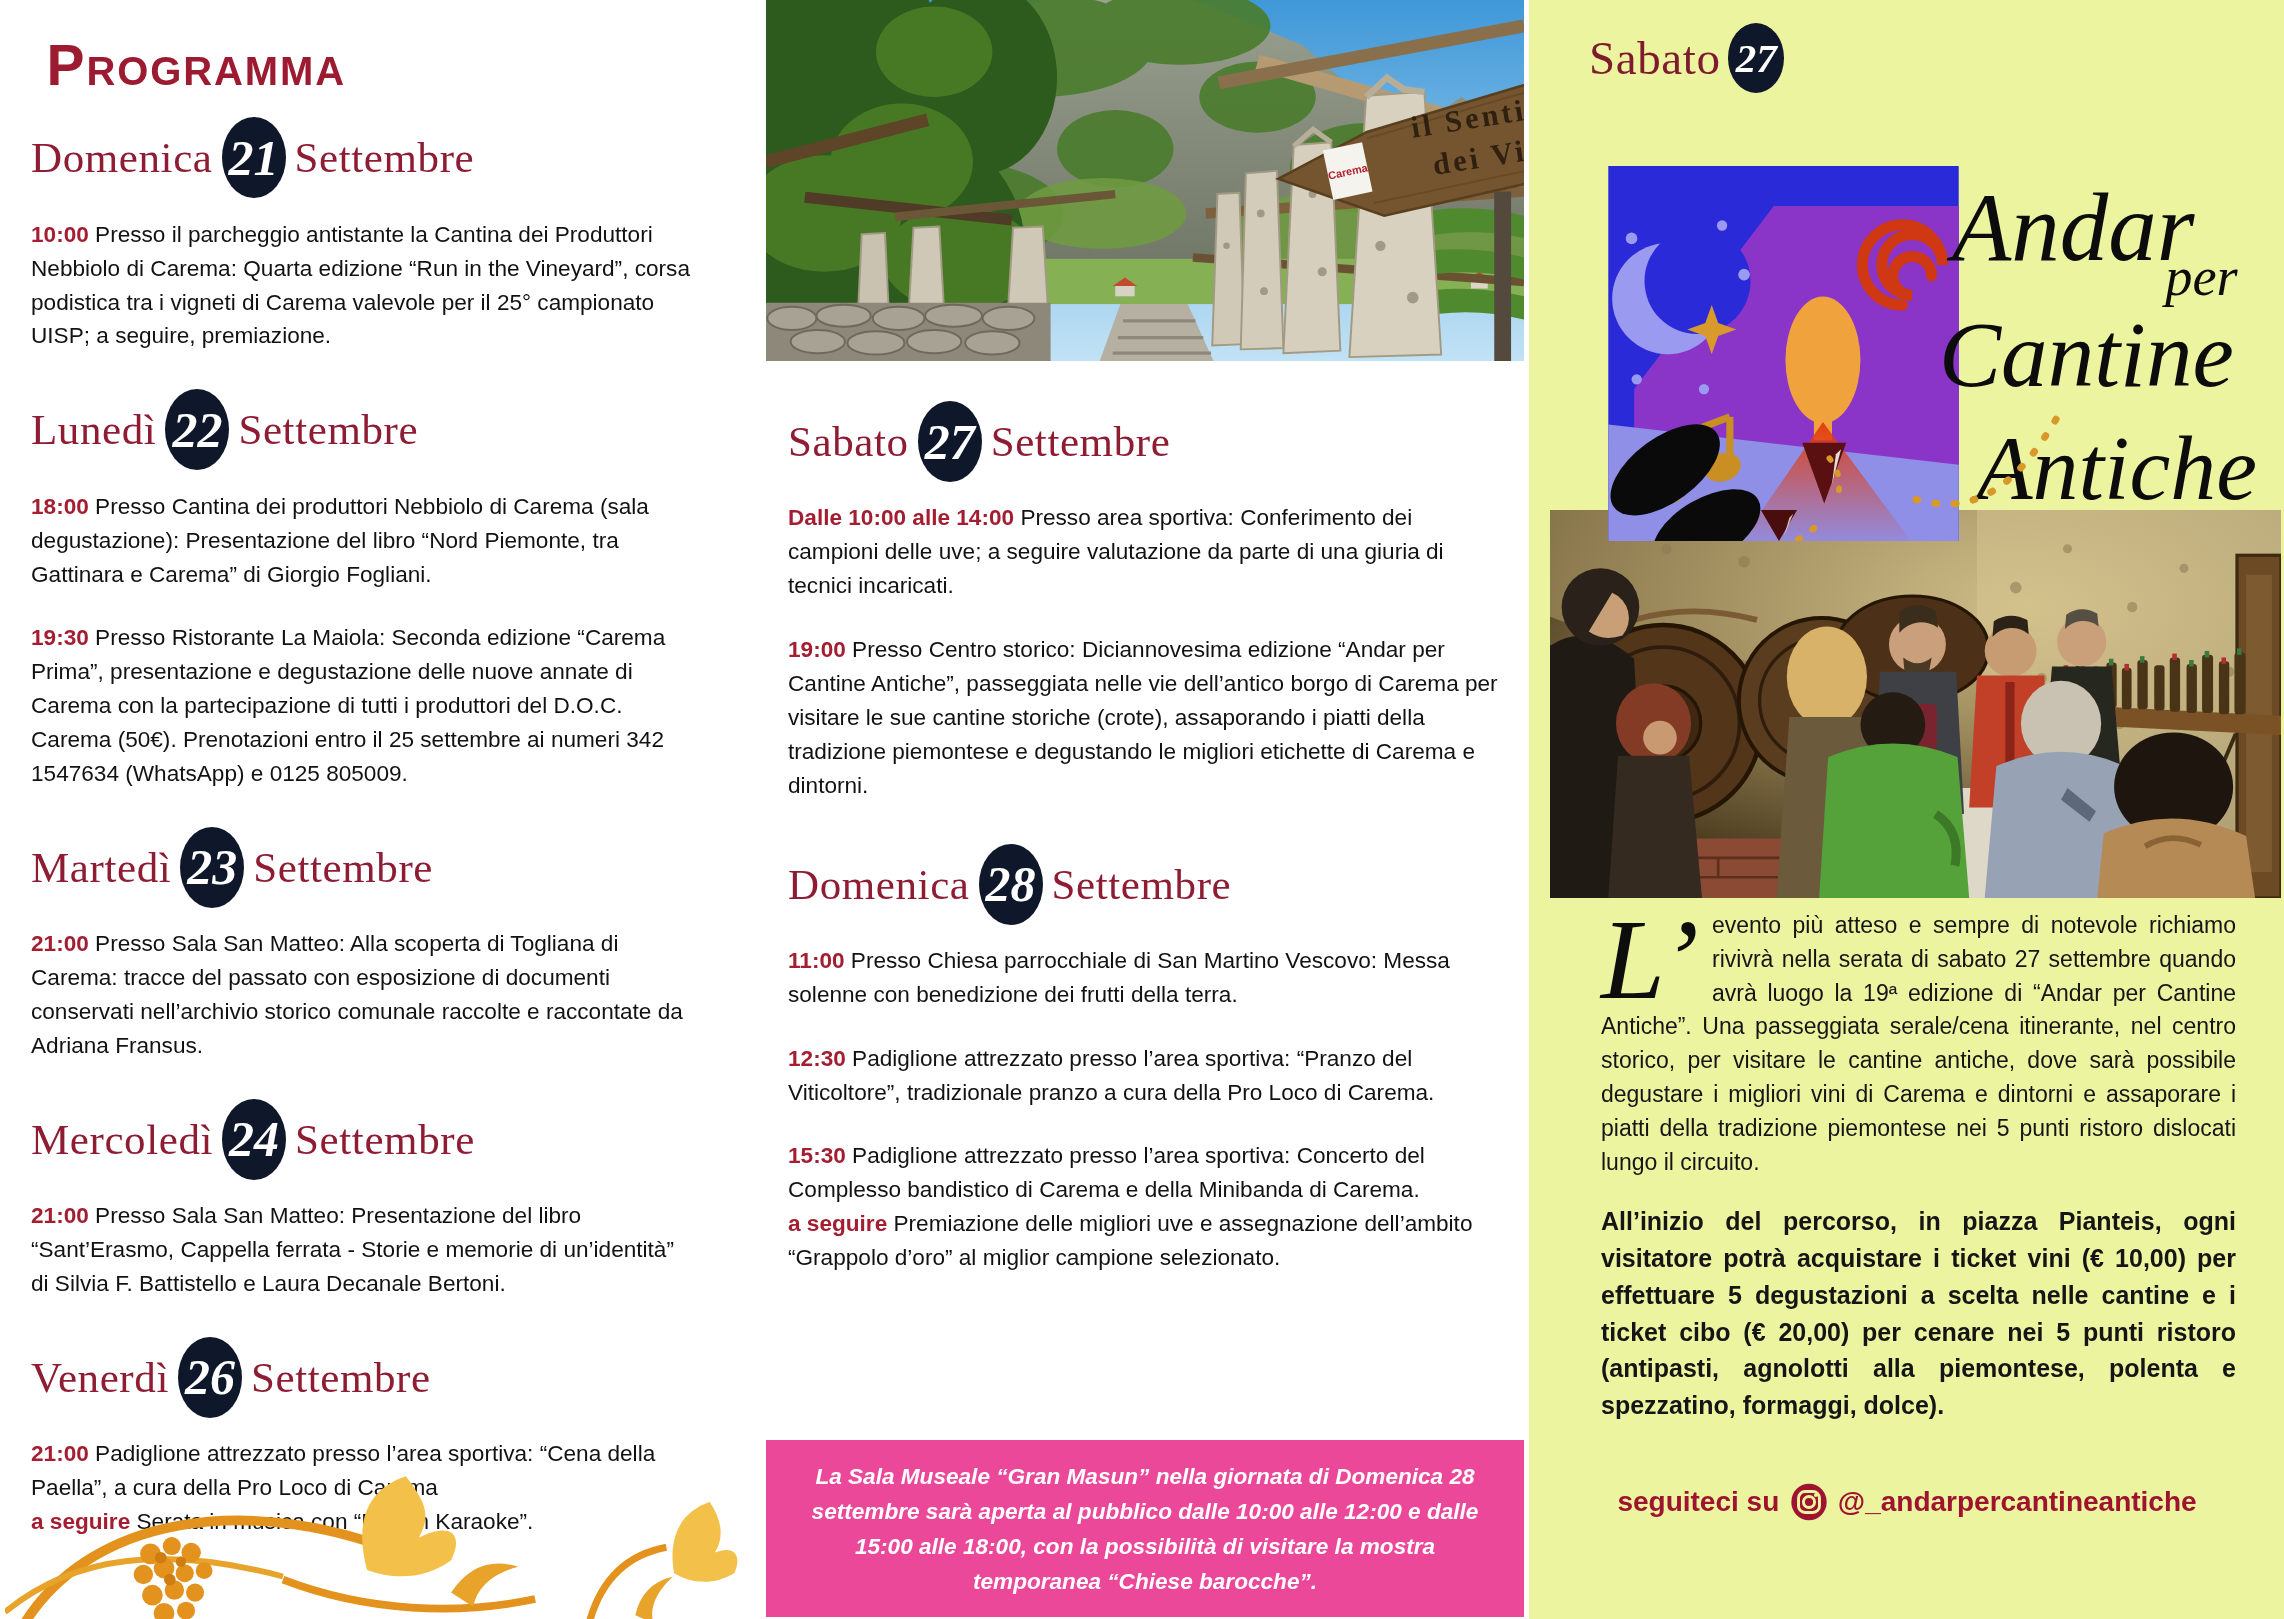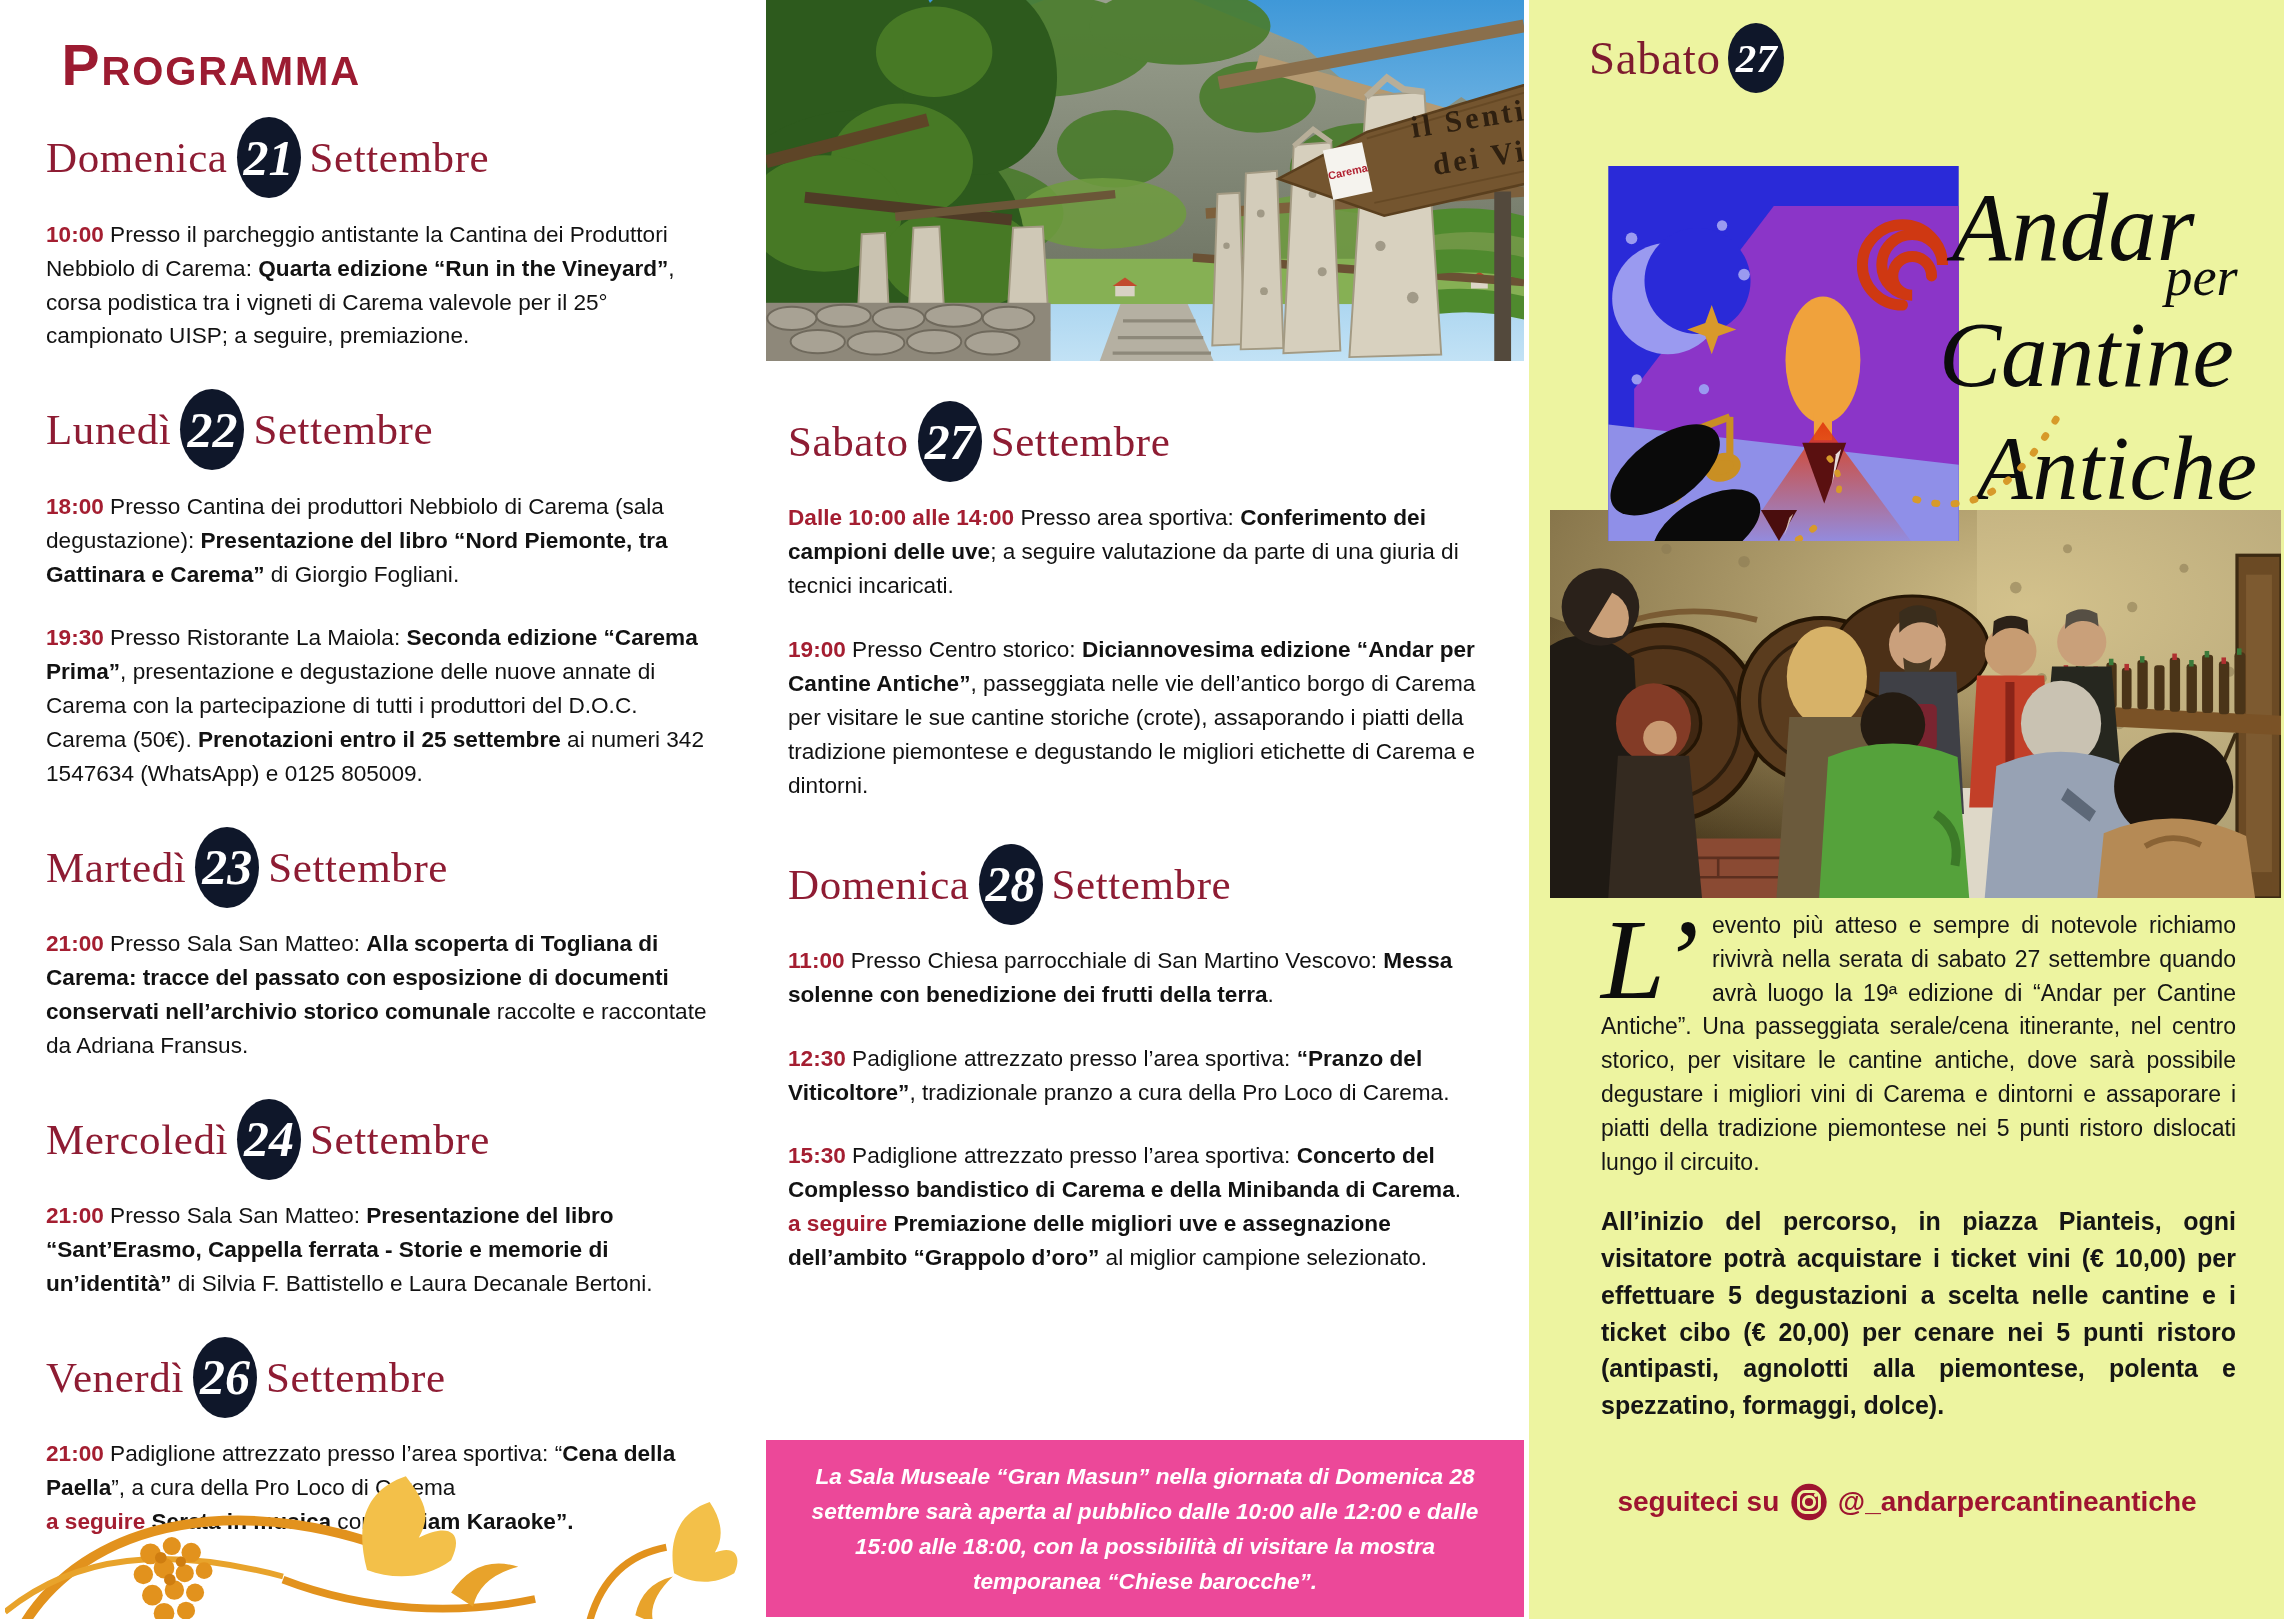--- a/index.html
+++ b/index.html
@@ -2,21 +2,21 @@
 <html style="font-size:10.3px"><head>
 <meta charset="utf-8">
 <style>
   * { margin:0; padding:0; box-sizing:border-box; }
   html,body { background:#ffffff; }
   .page {
     position:relative; width:2284px; height:1620px; background:#ffffff;
     overflow:hidden; font-family:"Liberation Sans","DejaVu Sans",sans-serif; color:#141414;
   }
   
-  .col-left { position:absolute; left:46px; top:32px; width:712px; }
+  .col-left { position:absolute; left:31px; top:32px; width:712px; }
   .page-title {
     font-family:"Liberation Sans","DejaVu Sans",sans-serif;
     font-variant:small-caps; font-weight:700; font-size:57px; letter-spacing:1.9px;
     color:#9c1b31; margin:0 0 17px 15.5px;
   }
   .day { margin-top:36px; }
   .day:first-of-type { margin-top:19.4px; }
   .day-heading { display:flex; align-items:center; gap:9px; }
   .dname {
     font-family:"Liberation Serif","DejaVu Serif",serif; font-weight:400;
@@ -30,21 +30,21 @@
     font-family:"Liberation Serif","DejaVu Serif",serif; font-style:italic; font-weight:700;
     font-size:50px; color:#ffffff;
   }
   .oval.small { width:56px; height:70px; }
   .oval.small .num { font-size:41px; }
   p.body {
     font-size:22.6px; line-height:1.5; margin:19.4px 0 0; max-width:666px; color:#121212;
   }
   p.body + p.body { margin-top:30px; }
   .seg-r { color:#a41e31; font-weight:700; }
-  .seg-b { font-weight:700; }
+  .seg-b { font-weight:400; }
   
   .col-mid { position:absolute; left:766px; top:0; width:758px; height:1620px; }
   .photo { position:relative; width:758px; height:361px; overflow:hidden; }
   .mid-content { padding:40px 9px 0 22px; }
   .mid-content p.body { max-width:712px; }
   .mid-content .day { margin-top:0; }
   .mid-content .day + .day { margin-top:41px; }
   .notice {
     position:absolute; left:0; right:0; bottom:2.6px; top:1440px; background:#ec4899;
     color:#ffffff; display:flex; align-items:center; justify-content:center;

